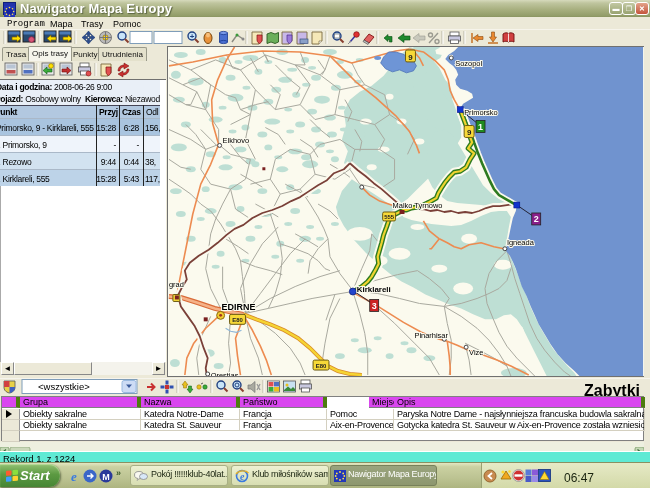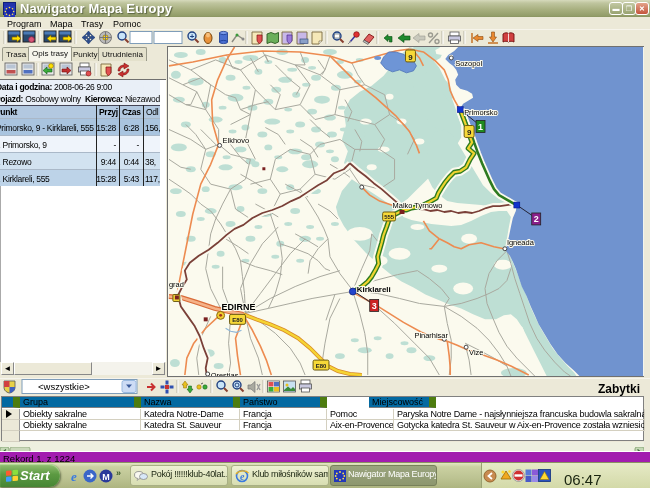--- a/index.html
+++ b/index.html
@@ -27,38 +27,38 @@
 #ltable{left:0;top:79px;width:166px;height:107px;background:#fff;border-top:1px solid #707070;overflow:hidden;font-size:8.5px;letter-spacing:-0.3px;}
 .lrow{position:absolute;left:0;width:160px;height:17px;overflow:hidden;white-space:nowrap;}
 .lcell{position:absolute;top:2px;}
 .vline{position:absolute;width:1px;background:#222;}
 #lwhite{left:0;top:186px;width:166px;height:176px;background:#fff;border-left:1px solid #aaa;}
 #lhscroll{left:1px;top:362px;width:164px;height:13px;background:#F4F3EC;}
 .sbtn{position:absolute;top:0;width:13px;height:13px;background:#ECE9D8;border:1px solid #fff;border-right-color:#888;border-bottom-color:#888;font-size:8px;text-align:center;line-height:12px;color:#000;}
 #lpanelbot{left:0;top:375px;width:167px;height:3px;background:#ECE9D8;}
 
 #botbar{left:0;top:378px;width:650px;height:17px;background:#ECE9D8;}
-#zabytki{right:10px;top:382px;font-size:12px;font-weight:bold;}
+#zabytki{right:10px;top:382px;font-size:16px;font-weight:bold;}
 
 #btable{left:1px;top:396px;width:643px;height:45px;background:#fff;font-size:9px;border:1px solid #808080;}
-.bhead{position:absolute;top:0;height:11px;background:#0369a1;border-right:7px solid #4d7c0f;border-bottom:1px solid #808080;padding:0px 0 0 3px;color:#000;}
+.bhead{position:absolute;top:0;height:11px;background:#d946ef;border-right:4px solid #4d7c0f;border-bottom:1px solid #808080;padding:0px 0 0 3px;color:#000;}
 .bcell{position:absolute;height:11px;border-right:1px solid #D4D0C0;border-bottom:1px solid #D4D0C0;padding:0 0 10px 3px;white-space:nowrap;overflow:hidden;letter-spacing:-0.2px;}
 #bhscroll{left:0px;top:442px;width:644px;height:9px;background:#EEF0E0;}
-#statusbar{left:0;top:451px;width:650px;height:16px;background:#a21caf;font-size:9.5px;border-top:1px solid #fff;}
+#statusbar{left:0;top:451px;width:650px;height:16px;background:#5eead4;font-size:9.5px;border-top:1px solid #fff;}
 
 #taskbar{left:0;top:462px;width:650px;height:26px;background:linear-gradient(180deg,#E3E7C2 0%,#CBD1A2 15%,#BCC392 60%,#ADB480 100%);border-top:1px solid #8A9162;}
 #startbtn{left:0;top:464px;width:60px;height:23px;border-radius:0 11px 11px 0;
  background:linear-gradient(180deg,#93C173 0%,#5C9A42 45%,#468534 100%);
  box-shadow:inset 0 1px 1px #b6dd9a, 1px 1px 2px #6a7350;
  color:#fff;font-size:13px;font-weight:bold;font-style:italic;line-height:23px;}
 .taskbtn{position:absolute;top:465px;height:21px;border-radius:3px;font-size:9px;letter-spacing:-0.3px;color:#1a2410;
  background:linear-gradient(180deg,#EDF0D2,#D8DEB2);border:1px solid #A8AF84;padding:3px 3px 0 20px;white-space:nowrap;overflow:hidden;}
 .taskbtn.on{background:linear-gradient(180deg,#9AA47E,#8D976E);color:#fff;border:1px solid #78815A;}
 #tray{left:481px;top:463px;width:169px;height:25px;background:linear-gradient(180deg,#E6EAC6,#D3D9A8);border-left:1px solid #9aa172;}
-#clock{position:absolute;left:82px;top:8px;font-size:15px;color:#1a2410;}
+#clock{position:absolute;left:82px;top:8px;font-size:12px;color:#1a2410;}
 </style></head>
 <body>
 <div id="screen">
 <div class="abs" id="titlebar"></div>
 <div class="abs" id="title-ico"><svg width="11" height="11" viewBox="0 0 11 11">
         <rect width="11" height="11" fill="#2438b8"></rect>
         <circle cx="5.5" cy="5.5" r="3.4" fill="#1626a0"></circle>
         <g fill="#ffe14a">
           <circle cx="5.5" cy="1.6" r=".8"></circle>
           <circle cx="8.5" cy="2.8" r=".8"></circle>
@@ -68,21 +68,21 @@
           <circle cx="2.5" cy="8.2" r=".8"></circle>
           <circle cx="1.4" cy="5.5" r=".8"></circle>
           <circle cx="2.5" cy="2.8" r=".8"></circle>
         </g>
       </svg></div>
 <div class="abs" id="title-txt">Nawigator Mapa Europy</div>
 <div class="abs wbtn" id="btn-min" style="left:609px;">▬</div>
 <div class="abs wbtn" id="btn-max" style="left:622px;">❐</div>
 <div class="abs wbtn" id="btn-close">✕</div>
 <div class="abs" id="menubar">
-      <span style="left:7px;top:2px;">Program</span>
+      <span style="left:7px;top:2px;font-family:Liberation Mono, monospace;">Program</span>
       <span style="left:50px;top:2px;">Mapa</span>
       <span style="left:81px;top:2px;">Trasy</span>
       <span style="left:113px;top:2px;">Pomoc</span>
     </div>
 <div class="abs" id="toolbar"><svg width="650" height="17" viewBox="0 0 650 17">
         <line x1="0" y1="0" x2="650" y2="0" stroke="#fff"></line>
         <line x1="4" y1="2" x2="4" y2="15" stroke="#b8b5a5" stroke-width="1"></line>
         <line x1="5" y1="2" x2="5" y2="15" stroke="#fff" stroke-width="1"></line>
         <g transform="translate(8,2)">
           <rect x="0" y="0" width="12" height="11" fill="#28486E" stroke="#222" stroke-width="1"></rect>
@@ -711,20 +711,21 @@
           <rect x="2.5" y="8" width="8" height="4" fill="#fff" stroke="#555" stroke-width="0.8"></rect>
         </g>
       </svg></div>
 <div class="abs" id="zabytki">Zabytki</div>
 <div class="abs" id="btable">
       <div class="bhead" style="left:0px;width:18px;"></div>
       <div class="bhead" style="left:18px;width:121px;">Grupa</div>
       <div class="bhead" style="left:139px;width:99px;">Nazwa</div>
       <div class="bhead" style="left:238px;width:87px;">Państwo</div>
       <div class="bhead" style="left:325px;width:67px;margin-left:42px;">Miejscowość</div>
+      <div class="bhead" style="left:392px;width:251px;">Opis</div>
       <div class="bcell" style="left:0px;top:12px;width:18px;background:#ECE9D8;border-right:1px solid #999;"></div>
       <div class="bcell" style="left:18px;top:12px;width:121px;">Obiekty sakralne</div>
       <div class="bcell" style="left:139px;top:12px;width:99px;">Katedra Notre-Dame</div>
       <div class="bcell" style="left:238px;top:12px;width:87px;">Francja</div>
       <div class="bcell" style="left:325px;top:12px;width:67px;">Pomoc</div>
       <div class="bcell" style="left:392px;top:12px;width:251px;">Paryska Notre Dame - najsłynniejsza francuska budowla sakralna (XII-XIV w.) uz</div>
       <div class="bcell" style="left:0px;top:23px;width:18px;background:#ECE9D8;border-right:1px solid #999;"></div>
       <div class="bcell" style="left:18px;top:23px;width:121px;">Obiekty sakralne</div>
       <div class="bcell" style="left:139px;top:23px;width:99px;">Katedra St. Sauveur</div>
       <div class="bcell" style="left:238px;top:23px;width:87px;">Francja</div>

